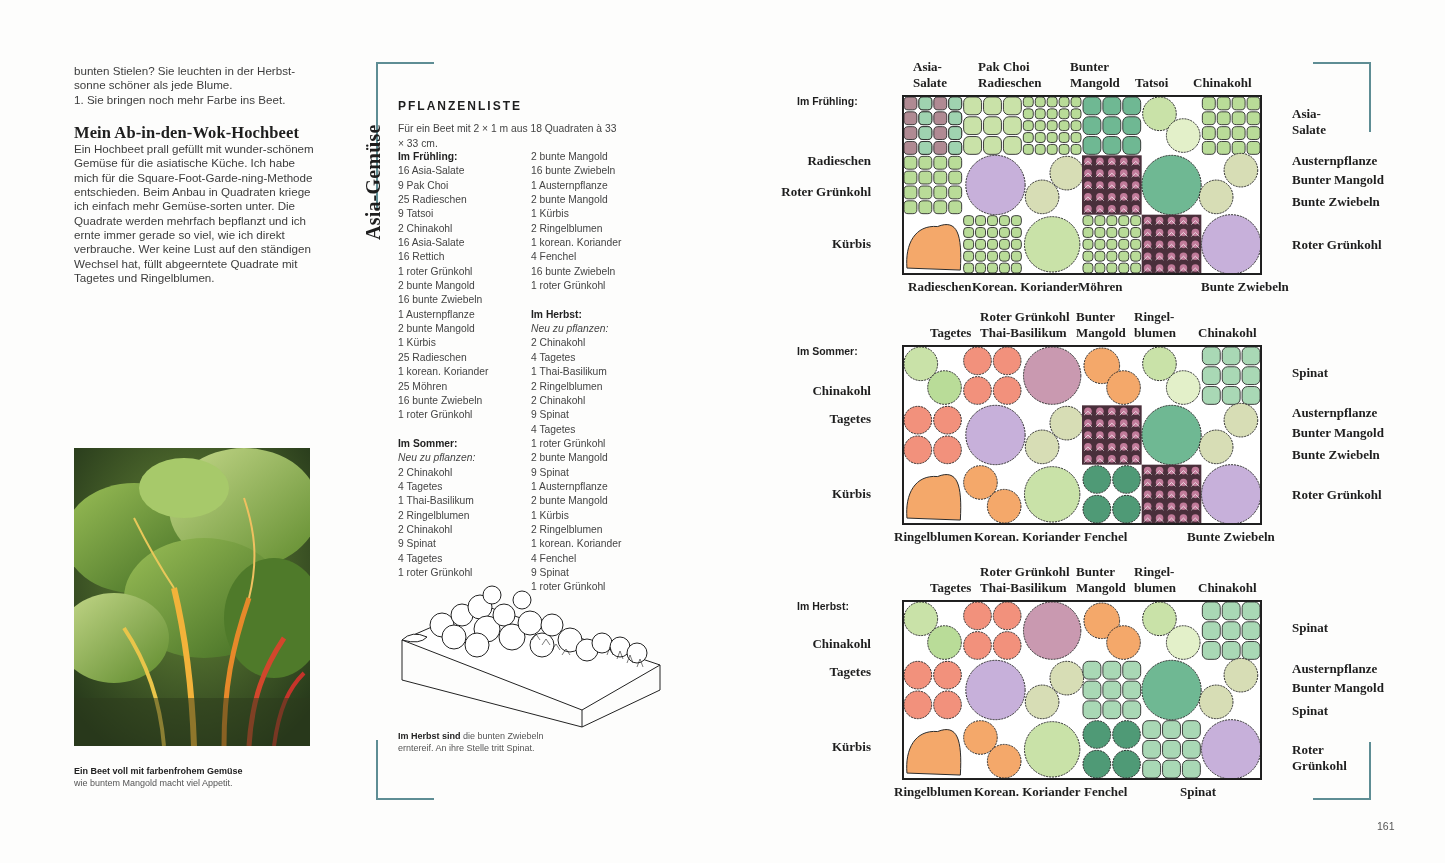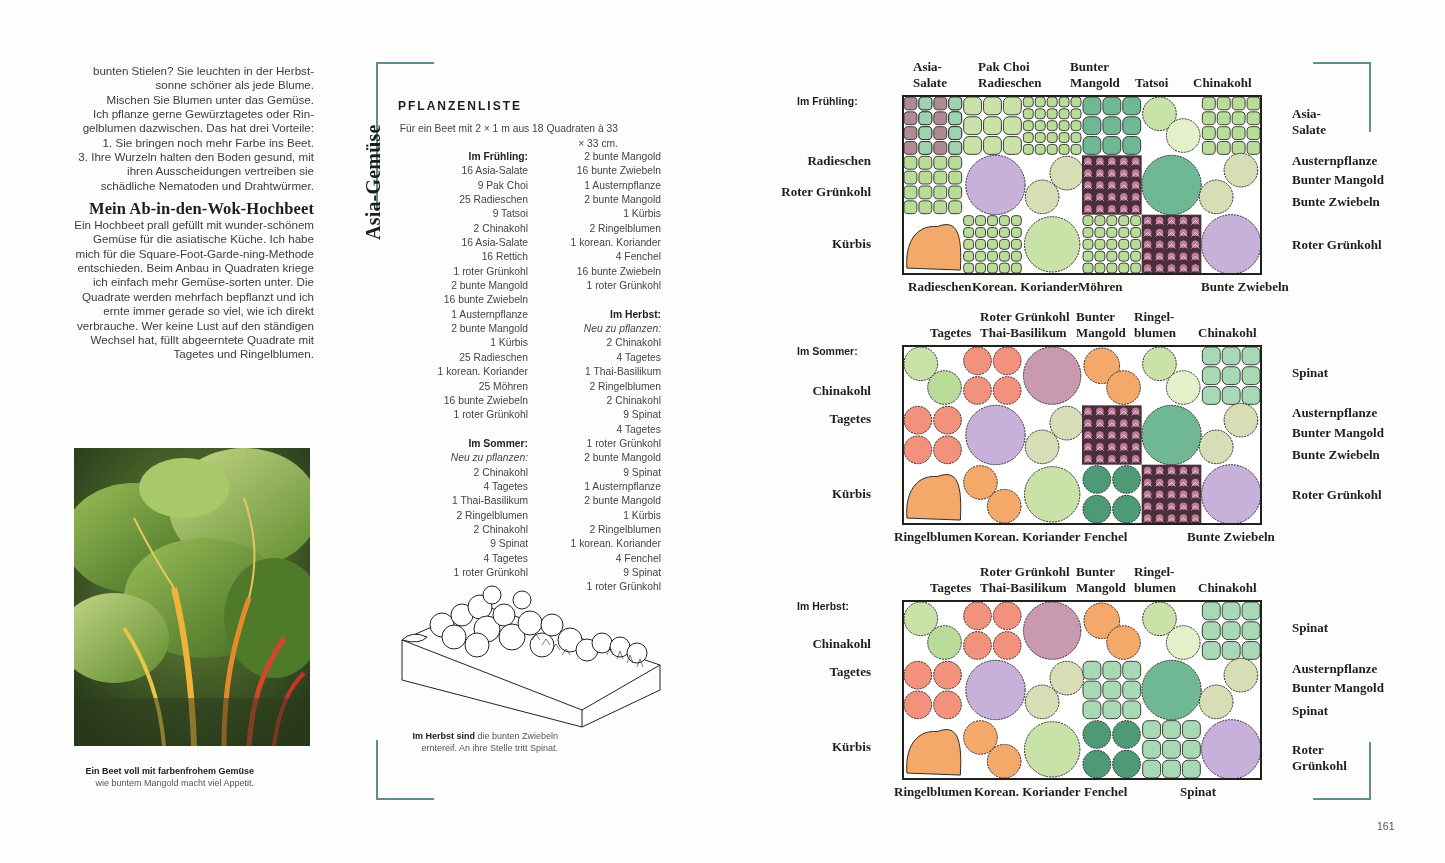--- a/index.html
+++ b/index.html
@@ -1,27 +1,27 @@
 <!DOCTYPE html>
 <html><head>
 <meta charset="utf-8">
 <style>
   * { box-sizing: border-box; margin: 0; padding: 0; }
   html, body { width: 1445px; height: 863px; background: #fdfdfc; overflow: hidden; }
   body { position: relative; font-family: "Liberation Sans", sans-serif; color: #3a3a3a; }
 
   .page { position: absolute; top: 0; height: 863px; }
-  .page-left { left: 0; width: 722px; text-align: right; }
+  .page-left { left: 0; width: 722px; }
   .page-right { left: 722px; width: 723px; }
 
   
   .body-col { position: absolute; left: 74px; top: 64px; width: 240px; font-size: 11.6px; line-height: 14.35px; color: #3c3c3c; }
   .body-col p { margin: 0; }
   .body-col .indent { text-indent: 14px; }
-  .section-heading { font-family: "Liberation Serif", serif; font-size: 16.5px; color: #1e1e1e; margin-top: 6px; line-height: 19px; letter-spacing: 0.1px; }
+  .section-heading { font-family: "Liberation Serif", serif; font-size: 16.5px; color: #1e1e1e; margin-top: 16px; line-height: 19px; letter-spacing: 0.1px; }
 
   .photo { position: absolute; left: 74px; top: 448px; width: 236px; height: 298px; overflow: hidden; background: #3d5a26; }
   .caption { position: absolute; left: 74px; top: 766px; width: 180px; font-size: 9px; line-height: 11.6px; color: #555; }
   .caption b { color: #222; }
 
   .page-number { position: absolute; top: 820px; font-size: 10.5px; color: #555; }
 
   
   .bracket-tl { position: absolute; left: 376px; top: 62px; width: 58px; height: 146px; border-left: 2px solid #5e8d94; border-top: 2px solid #5e8d94; }
   .bracket-bl { position: absolute; left: 376px; top: 740px; width: 58px; height: 60px; border-left: 2px solid #5e8d94; border-bottom: 2px solid #5e8d94; }
@@ -47,23 +47,21 @@
   .plan-svg { position: absolute; }
   .bracket-tr { position: absolute; left: 1313px; top: 62px; width: 58px; height: 70px; border-right: 2px solid #5e8d94; border-top: 2px solid #5e8d94; }
   .bracket-br { position: absolute; left: 1313px; top: 742px; width: 58px; height: 58px; border-right: 2px solid #5e8d94; border-bottom: 2px solid #5e8d94; }
 </style>
 </head>
 <body>
 
 <div class="page page-left">
   <div class="body-col">
     <p>bunten Stielen? Sie leuchten in der Herbst-sonne schöner als jede Blume.</p>
-    <p class="indent">Mischen Sie Blumen unter das Gemüse. Ich pflanze gerne Gewürztagetes oder Rin-gelblumen dazwischen. Das hat drei Vorteile:</p>
     <p>1. Sie bringen noch mehr Farbe ins Beet.</p>
-    <p>3. Ihre Wurzeln halten den Boden gesund, mit ihren Ausscheidungen vertreiben sie schädliche Nematoden und Drahtwürmer.</p>
     <h2 class="section-heading">Mein Ab-in-den-Wok-Hochbeet</h2>
     <p>Ein Hochbeet prall gefüllt mit wunder-schönem Gemüse für die asiatische Küche. Ich habe mich für die Square-Foot-Garde-ning-Methode entschieden. Beim Anbau in Quadraten kriege ich einfach mehr Gemüse-sorten unter. Die Quadrate werden mehrfach bepflanzt und ich ernte immer gerade so viel, wie ich direkt verbrauche. Wer keine Lust auf den ständigen Wechsel hat, füllt abgeerntete Quadrate mit Tagetes und Ringelblumen.</p>
   </div>
 
   <div class="photo">
     <svg width="236" height="298" viewBox="0 0 236 298">
       <defs>
         <radialGradient id="bg" cx="50%" cy="40%" r="70%">
           <stop offset="0" stop-color="#6d8f3a"></stop>
           <stop offset="1" stop-color="#24361a"></stop>

